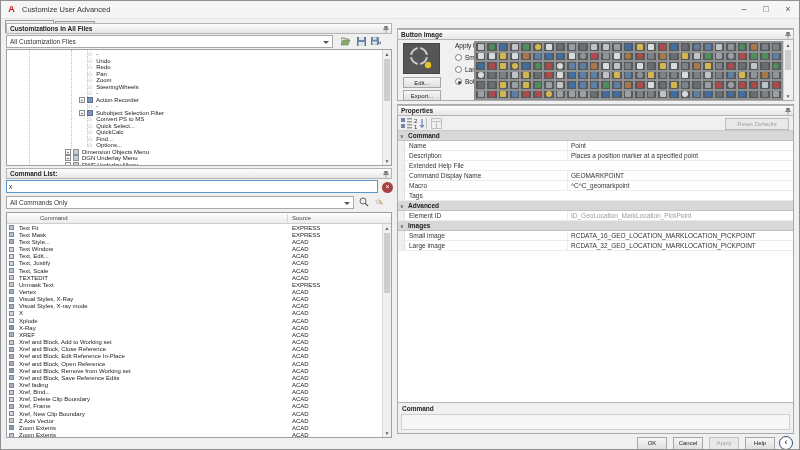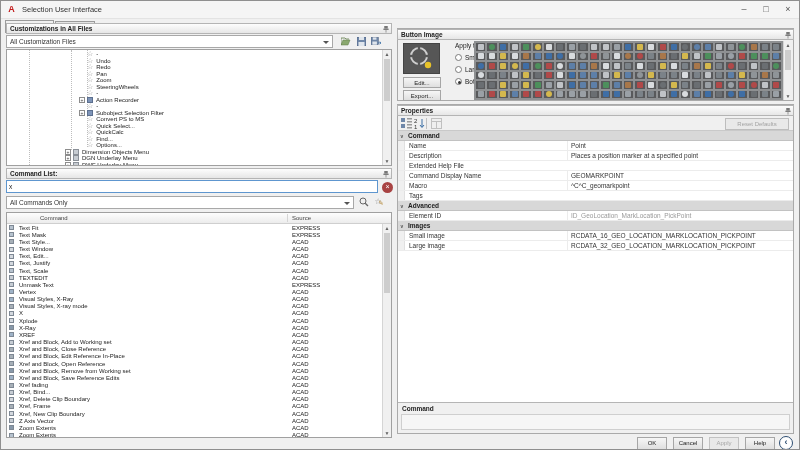--- a/index.html
+++ b/index.html
@@ -101,21 +101,21 @@
   .collapse{position:absolute;top:435px;left:778px;width:14px;height:14px;border-radius:50%;
     border:1.5px solid #2e4e72;background:#fff;color:#2e4e72;font-size:9px;line-height:11px;text-align:center;font-weight:bold;}
 </style>
 </head>
 <body>
 
 <div id="dialog">
 
   <div class="titlebar">
     <div class="logo">A</div>
-    <div class="wtitle">Selection User Interface</div>
+    <div class="wtitle">Customize User Advanced</div>
     <div class="wctrls">
       <span class="wbtn">–</span>
       <span class="wbtn">□</span>
       <span class="wbtn">×</span>
     </div>
   </div>
 
   <div class="tabs" id="tabs">
       <div class="tab active">Customize</div>
       <div class="tab">Transfer</div>

